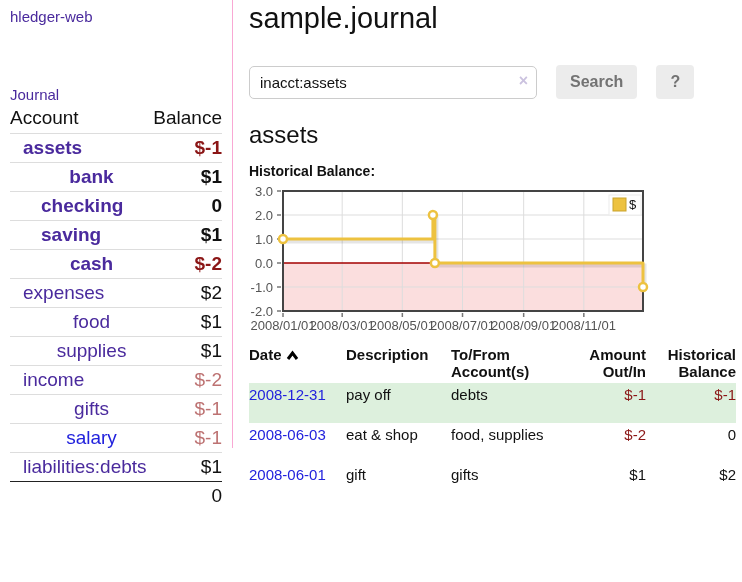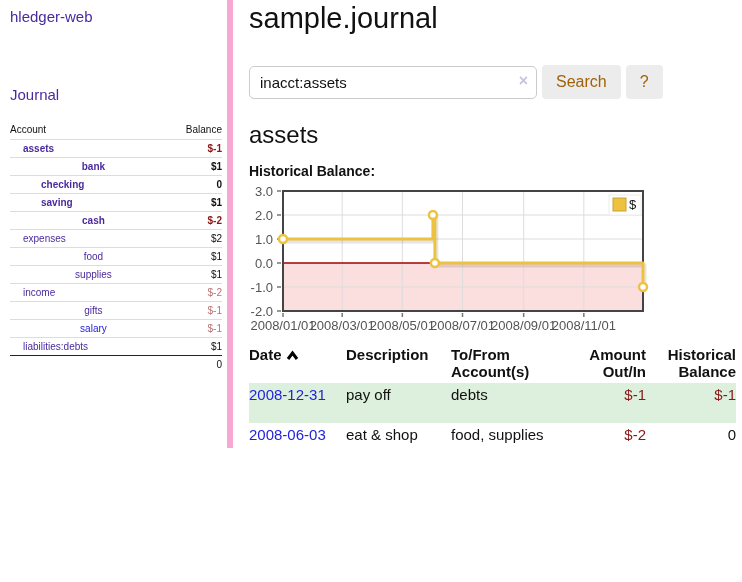--- a/index.html
+++ b/index.html
@@ -9,28 +9,28 @@
     color: #111;
     width: 742px; min-height: 582px;
     display: flex;
   }
   a { text-decoration: none; }
 
   
   .sidebar {
     width: 233px; flex-shrink: 0;
     padding: 8px 10px 0 10px;
-    border-right: 6px solid #f9a8d4;
+    border-right: 1px solid #f9a8d4;
     height: 448px;
   }
   .app-title { color: var(--purple); font-size: 15px; display: inline-block; }
   .nav-journal { display: block; margin-top: 60px; color: var(--purple); font-size: 15px; }
   .acct-table {
-    width: 212px; margin-top: 17px;
-    border-collapse: collapse; font-size: 10px;
+    width: 212px; 
+    border-collapse: collapse; font-size: 19px;
   }
   .acct-table th {
     font-weight: normal; padding: 4px 0; border-bottom: 1px solid #ddd;
   }
   .acct-table th.h-acct { text-align: left; }
   .acct-table th.h-bal  { text-align: right; }
   .acct-table td { padding: 3px 0; border-top: 1px solid #ddd; }
   .acct-table td.bal { text-align: right; }
   .acct-table tr.total-row td { border-top: 1px solid #222; }
   .acct-name a.purple { color: var(--purple); }
@@ -54,21 +54,21 @@
     font-family: "Liberation Sans", sans-serif;
     font-size: 15px; padding: 0 26px 0 10px; color: #111; outline: none;
   }
   .clear-x {
     position: absolute; right: 9px; top: 7px;
     color: #cbc2df; font-size: 16px; font-weight: bold; cursor: pointer; line-height: 1;
   }
   .btn {
     background: var(--btn-bg); border: none; border-radius: 4px;
     font-family: "Liberation Sans", sans-serif;
-    font-size: 16px; color: #a16207; padding: 8px 14px; margin-left: 5px; cursor: pointer;
+    font-size: 16px; color: #737373; padding: 8px 14px; margin-left: 19px; cursor: pointer; font-weight: bold;
   }
   .acct-heading { font-size: 24px; font-weight: 400; margin: 0 0 14px 0; }
   .chart-title { font-size: 14px; font-weight: bold; margin: 0 0 7px 0; }
   svg.chart { overflow: visible; display: block; margin-bottom: 10px; }
 
   
   .reg-table { border-collapse: collapse; font-size: 15px; width: 487px; table-layout: fixed; }
   .reg-table col.c-date { width: 97px; }
   .reg-table col.c-desc { width: 105px; }
   .reg-table col.c-acct { width: 130px; }
@@ -248,15 +248,22 @@
           <td class="num neg">$-1</td>
           <td class="num neg">$-1</td>
         </tr>
         <tr>
           <td class="date"><a href="#">2008-06-03</a></td>
           <td>eat &amp; shop</td>
           <td>food, supplies</td>
           <td class="num neg">$-2</td>
           <td class="num">0</td>
         </tr>
+        <tr>
+          <td class="date"><a href="#">2008-06-01</a></td>
+          <td>gift</td>
+          <td>gifts</td>
+          <td class="num">$1</td>
+          <td class="num">$2</td>
+        </tr>
       </tbody>
   </table>
 </div>
 
 </body></html>

